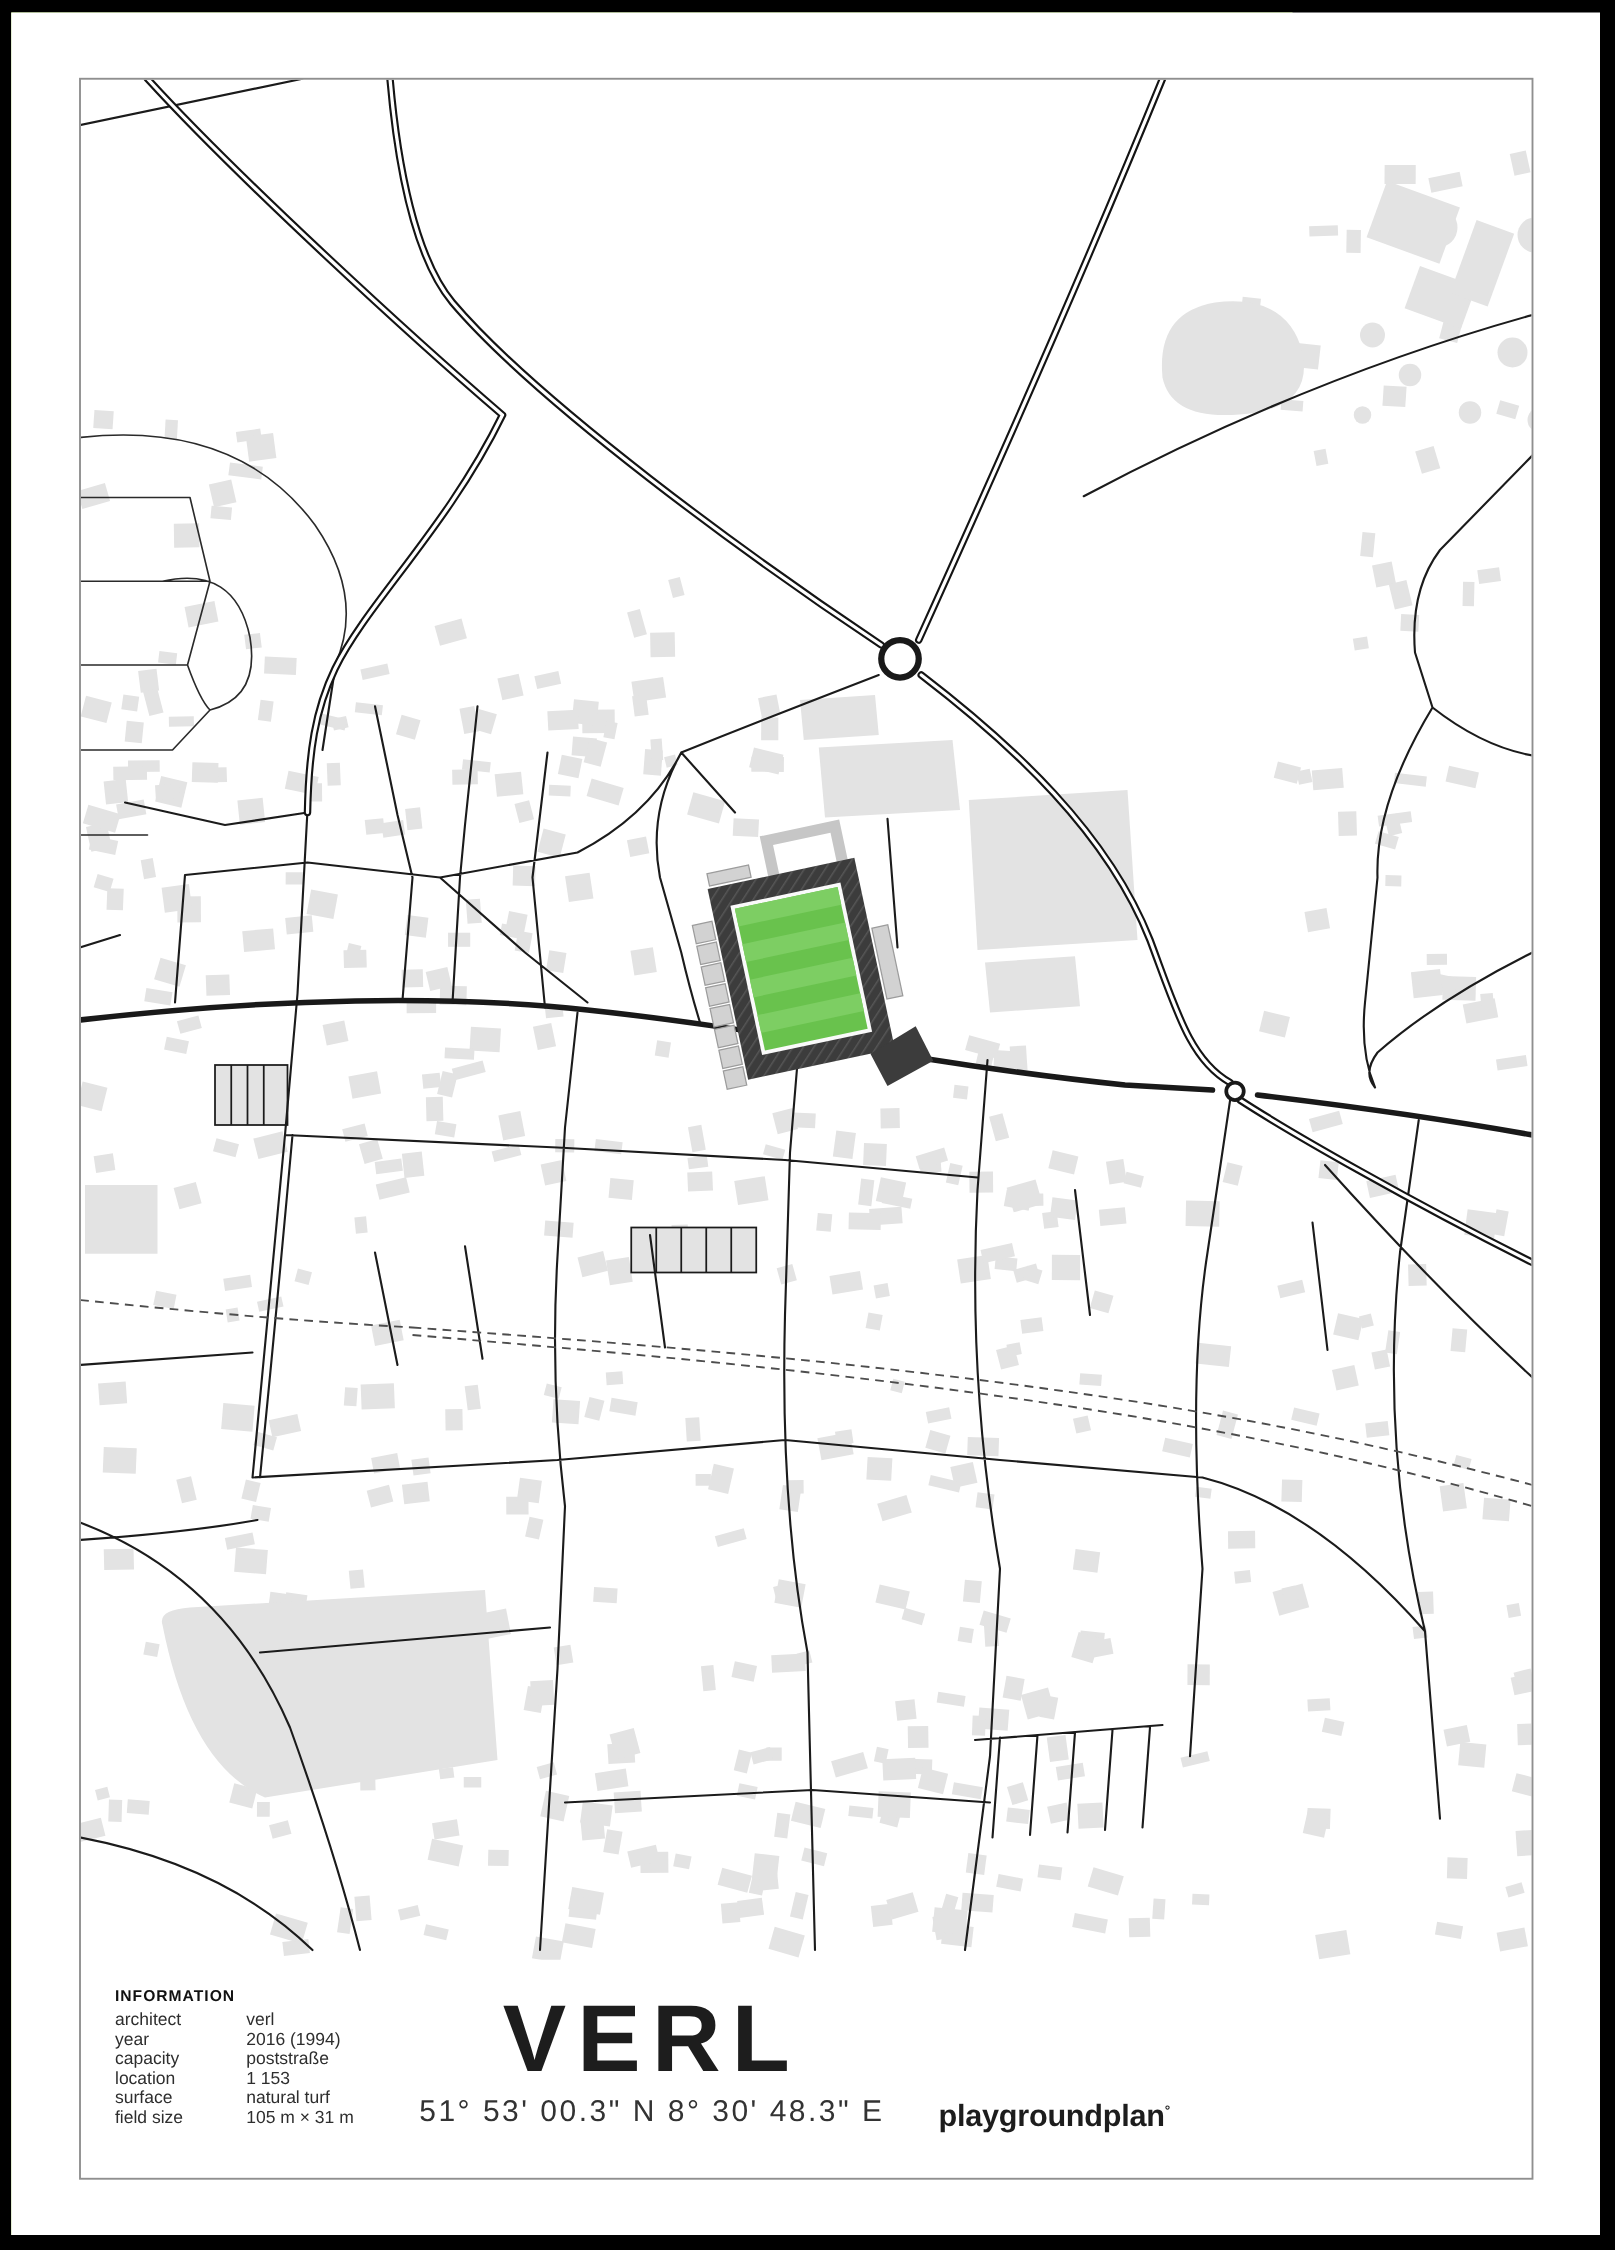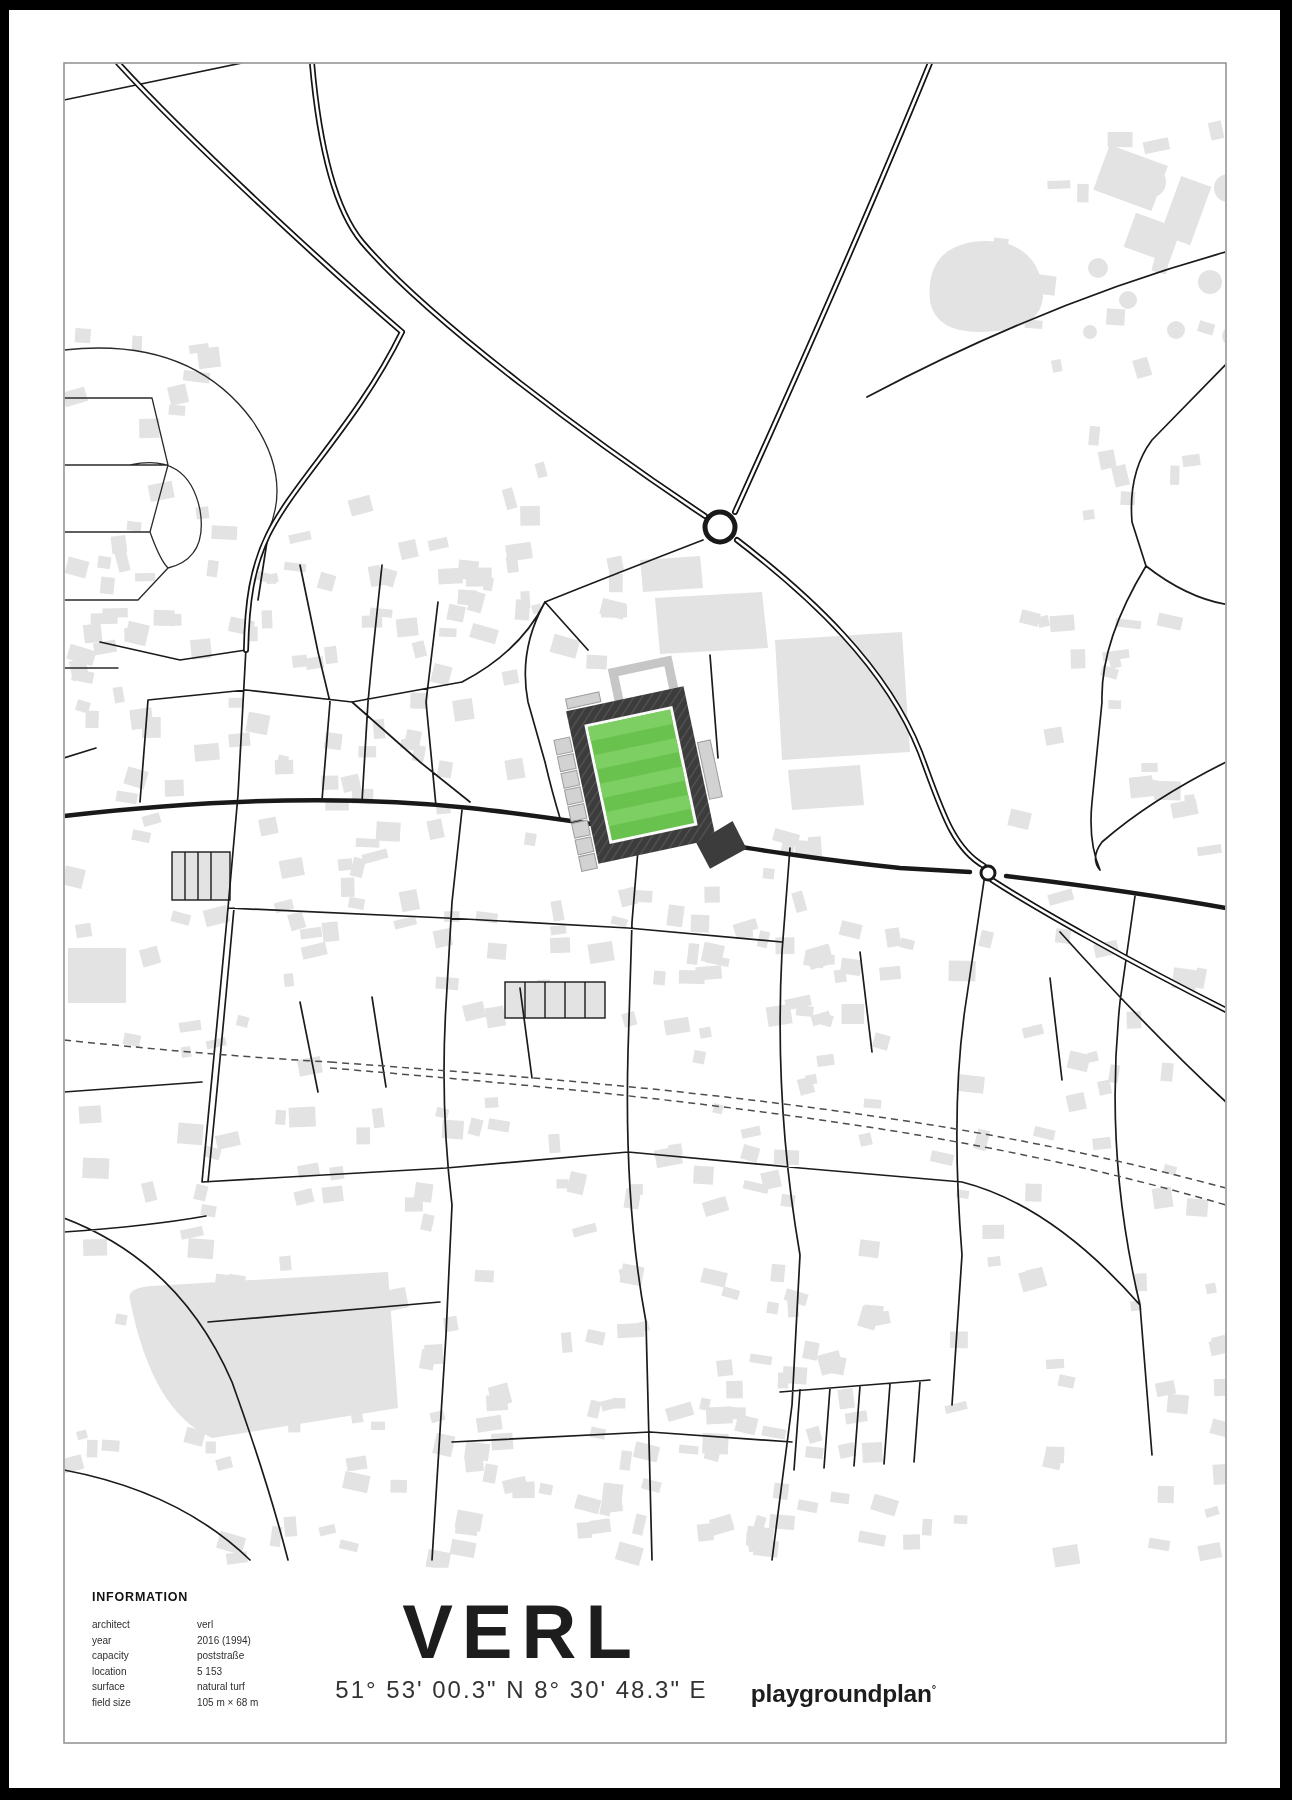--- a/index.html
+++ b/index.html
@@ -22,22 +22,22 @@
   .rail{fill:none;stroke:var(--rail);stroke-width:1.5;stroke-dasharray:7 5;}
   .bld{fill:var(--bld);stroke:none;}
   .bld-outline{fill:var(--bld);stroke:var(--road);stroke-width:1.4;}
   .bld-line{fill:none;stroke:var(--road);stroke-width:1.4;}
   .junction{fill:#fff;stroke:#191919;}
   .frame-line{fill:none;stroke:var(--frame);stroke-width:1.5;}
 
   .overlay{position:absolute;color:var(--ink);}
   .info{left:92px;top:1590px;width:320px;}
   .info-heading{font-size:12.5px;font-weight:bold;letter-spacing:.8px;color:#111;}
-  .info-rows{margin-top:14px;display:grid;grid-template-columns:105px auto;row-gap:1.2px;
-             font-size:10px;line-height:14.4px;color:#2e2e2e;}
+  .info-rows{margin-top:4px;display:grid;grid-template-columns:105px auto;row-gap:1.2px;
+             font-size:14px;line-height:14.4px;color:#2e2e2e;}
   .title{left:50%;transform:translateX(-50%);top:1594px;font-size:76px;line-height:76px;
          font-weight:bold;letter-spacing:9px;color:#1d1d1d;white-space:nowrap;}
   .coords{left:50%;transform:translateX(-50%);top:1676px;font-size:24px;letter-spacing:2px;
           color:#333;white-space:nowrap;}
   .brand{right:107px;top:1680px;font-size:24.5px;font-weight:bold;color:#1d1d1d;letter-spacing:-.2px;}
   .brand sup{font-size:11px;vertical-align:9px;}
 </style>
 </head>
 <body>
 
@@ -650,24 +650,24 @@
   <div class="overlay info" style="margin-left:-9px;margin-top:-10px;">
     <div class="info-heading">INFORMATION</div>
     <div class="info-rows">
       <span>architect</span>
         <span>verl</span>
       <span>year</span>
         <span>2016 (1994)</span>
       <span>capacity</span>
         <span>poststraße</span>
       <span>location</span>
-        <span>5 153</span>
+        <span>1 153</span>
       <span>surface</span>
         <span>natural turf</span>
       <span>field size</span>
-        <span>105 m × 68 m</span>
+        <span>105 m × 31 m</span>
     </div>
   </div>
 
   <div class="overlay title" style="margin-top:-10px;">VERL</div>
   <div class="overlay coords" style="margin-top:-10px;">51° 53' 00.3" N 8° 30' 48.3" E</div>
   <div class="overlay brand" style="margin-top:-10px;margin-right:-9px;"><span>playgroundplan</span><sup>°</sup></div>
 </div>
 
 </body></html>

